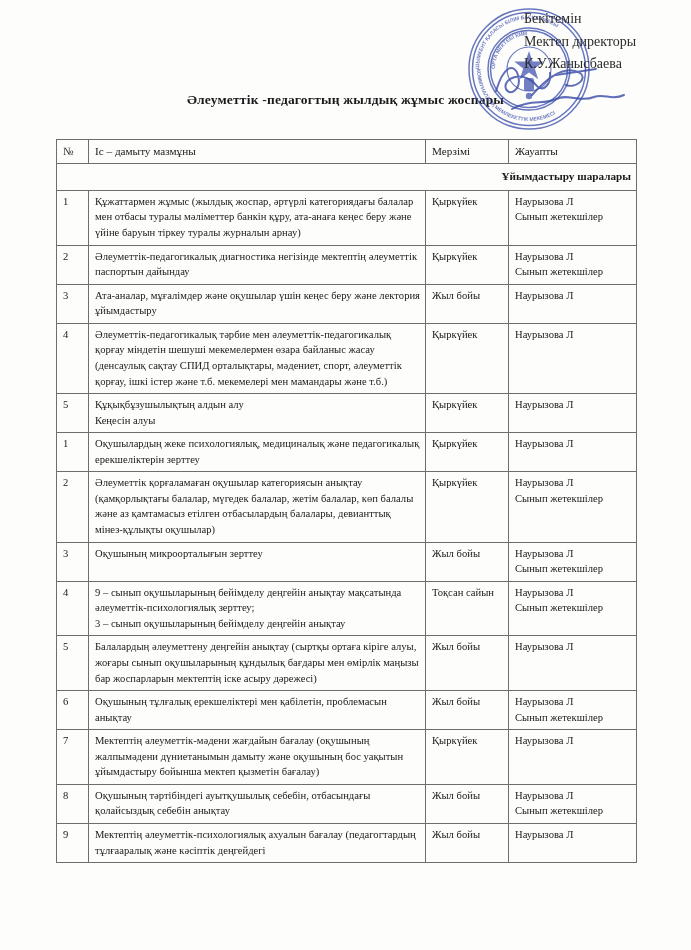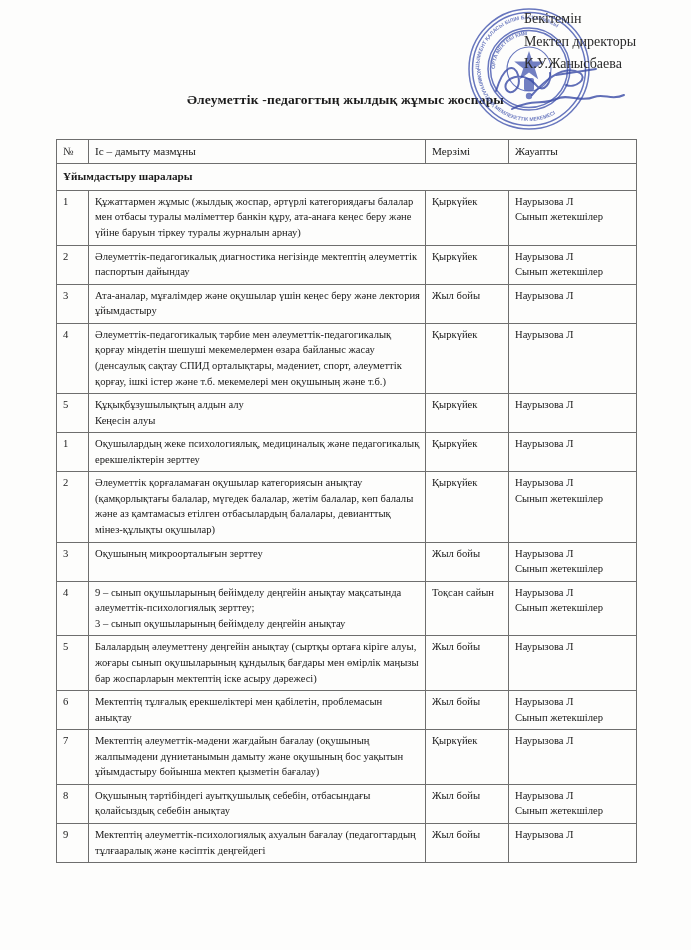--- a/index.html
+++ b/index.html
@@ -101,21 +101,21 @@
     font-size: 11.2px;
     padding-top: 4px;
     padding-bottom: 5px;
   }
   td.num {
     text-align: center;
     padding-left: 2px;
     padding-right: 2px;
   }
   tr.section td {
-    text-align: left;
+    text-align: right;
     font-weight: bold;
     font-size: 11.2px;
     padding-top: 4px;
     padding-bottom: 5px;
     margin-left: 8px;
   }
   td.resp .l { display: block; }
   .cell-lines span { display: block; }
 </style>
 </head>
@@ -213,21 +213,21 @@
               <span>Ата-аналар, мұғалімдер және оқушылар үшін кеңес беру және лектория ұйымдастыру</span>
             </td>
             <td class="term">Жыл бойы</td>
             <td class="resp">
               <span class="l">Наурызова Л</span>
             </td>
           </tr>
           <tr>
             <td class="num">4</td>
             <td class="desc cell-lines">
-              <span>Әлеуметтік-педагогикалық тәрбие мен әлеуметтік-педагогикалық қорғау міндетін шешуші  мекемелермен өзара байланыс жасау (денсаулық сақтау СПИД орталықтары, мәдениет, спорт, әлеуметтік қорғау, ішкі істер және т.б. мекемелері мен оқушының және т.б.)</span>
+              <span>Әлеуметтік-педагогикалық тәрбие мен әлеуметтік-педагогикалық қорғау міндетін шешуші  мекемелермен өзара байланыс жасау (денсаулық сақтау СПИД орталықтары, мәдениет, спорт, әлеуметтік қорғау, ішкі істер және т.б. мекемелері мен мамандары және т.б.)</span>
             </td>
             <td class="term">Қыркүйек</td>
             <td class="resp">
               <span class="l">Наурызова Л</span>
             </td>
           </tr>
           <tr>
             <td class="num">5</td>
             <td class="desc cell-lines">
               <span>Құқықбұзушылықтың алдын алу</span>
@@ -288,21 +288,21 @@
               <span>Балалардың әлеуметтену деңгейін анықтау (сыртқы ортаға кіріге алуы, жоғары сынып оқушыларының құндылық бағдары мен өмірлік маңызы бар жоспарларын мектептің іске асыру дәрежесі)</span>
             </td>
             <td class="term">Жыл бойы</td>
             <td class="resp">
               <span class="l">Наурызова Л</span>
             </td>
           </tr>
           <tr>
             <td class="num">6</td>
             <td class="desc cell-lines">
-              <span>Мектептің тұлғалық ерекшеліктері мен қабілетін, проблемасын анықтау</span>
+              <span>Оқушының тұлғалық ерекшеліктері мен қабілетін, проблемасын анықтау</span>
             </td>
             <td class="term">Жыл бойы</td>
             <td class="resp">
               <span class="l">Наурызова Л</span>
               <span class="l">Сынып жетекшілер</span>
             </td>
           </tr>
           <tr>
             <td class="num">7</td>
             <td class="desc cell-lines">

